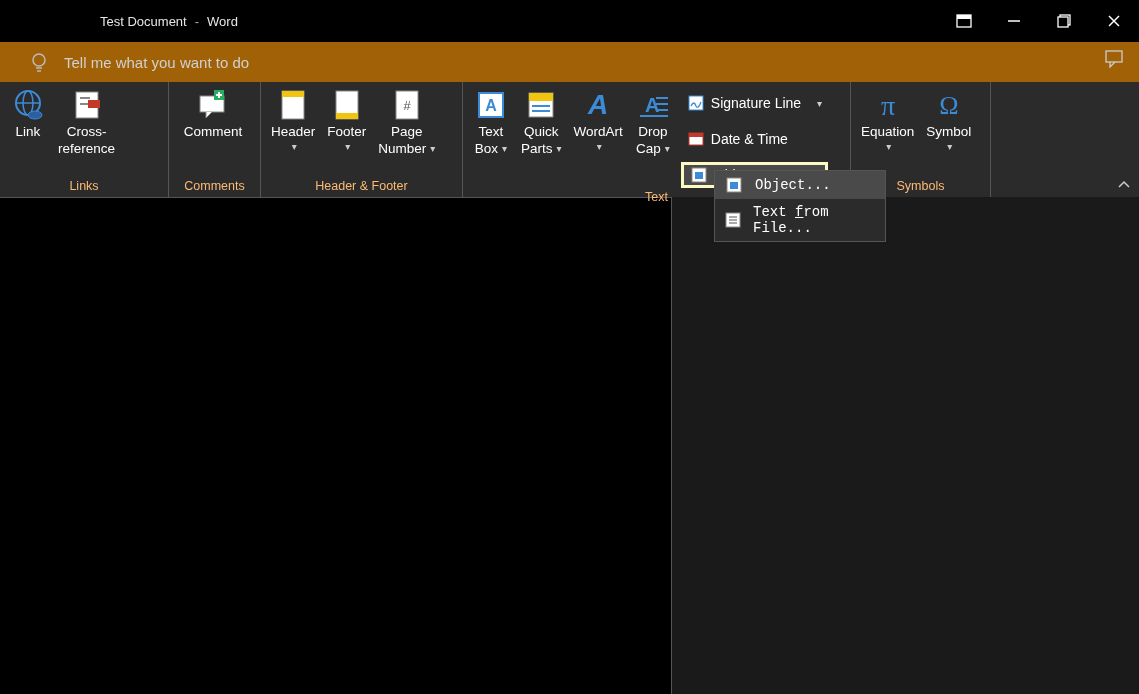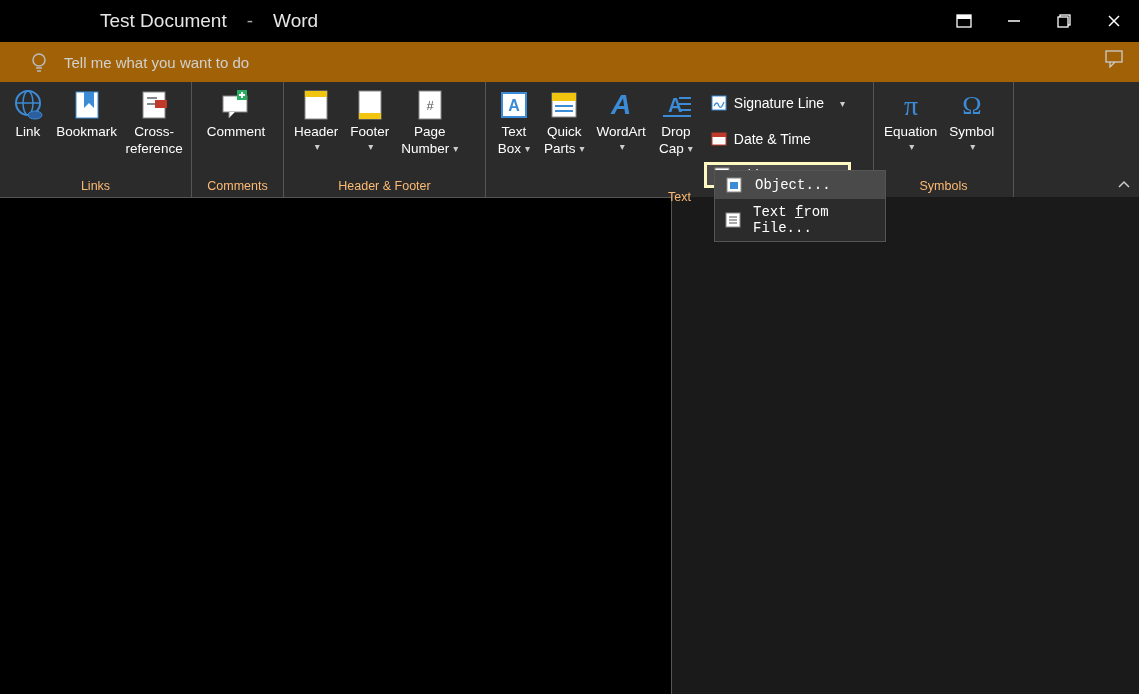--- a/index.html
+++ b/index.html
@@ -15,24 +15,24 @@
   
   .titlebar {
     height: 42px;
     display: flex;
     align-items: center;
     background: #000;
     position: relative;
   }
   .titlebar .title {
     margin-left: 100px;
-    font-size: 19px;
+    font-size: 13px;
     color: #e6e6e6;
     display: flex;
-    gap: 20px;
+    gap: 8px;
     align-items: center;
   }
   .title .sep { color: #aaa; }
   .win-controls {
     position: absolute;
     right: 0;
     top: 0;
     display: flex;
     height: 42px;
     align-items: center;
@@ -260,41 +260,32 @@
   <span class="comment-icon-top">
     <svg width="20" height="18">
         <rect x="1" y="1" width="16" height="11" fill="none" stroke="#ccc" stroke-width="1.3"></rect>
         <path d="M5 12 l0 5 l5 -5" fill="none" stroke="#ccc" stroke-width="1.3"></path>
       </svg>
   </span>
 </div>
 
 <div class="ribbon">
 
-  <div class="group" style="width:192px">
+  <div class="group" style="width:169px">
     <div class="group-row">
       <div class="big-btn">
         <span class="ico">
           <svg width="34" height="34">
               <circle cx="17" cy="15" r="12" fill="none" stroke="#3b8bd6" stroke-width="2"></circle>
               <ellipse cx="17" cy="15" rx="5" ry="12" fill="none" stroke="#3b8bd6" stroke-width="1.5"></ellipse>
               <line x1="5" y1="15" x2="29" y2="15" stroke="#3b8bd6" stroke-width="1.5"></line>
               <ellipse cx="24" cy="27" rx="7" ry="4" fill="#2c5fa0" stroke="#3b8bd6"></ellipse>
             </svg>
         </span>
         <span class="lbl">Link</span>
-      </div>
-      <div class="big-btn">
-        <span class="ico">
-          <svg width="34" height="34">
-              <rect x="6" y="4" width="22" height="26" fill="#fff" stroke="#3b8bd6"></rect>
-              <path d="M14 4 l0 16 l5 -5 l5 5 l0 -16 z" fill="#3b8bd6"></path>
-            </svg>
-        </span>
-        <span class="lbl">Bookmark</span>
       </div>
       <div class="big-btn">
         <span class="ico">
           <svg width="34" height="34">
               <rect x="6" y="4" width="22" height="26" fill="#fff" stroke="#888"></rect>
               <path d="M10 10 l10 0 M10 16 l10 0" stroke="#888" stroke-width="2"></path>
               <rect x="18" y="12" width="12" height="8" fill="#c0392b"></rect>
             </svg>
         </span>
         <span class="lbl">Cross-</span>

